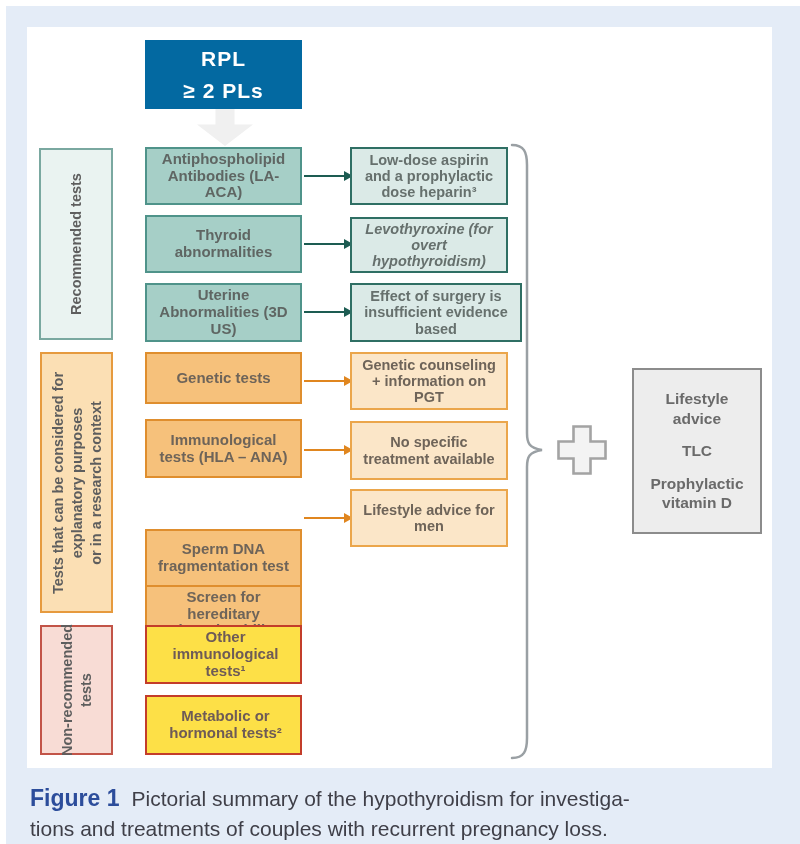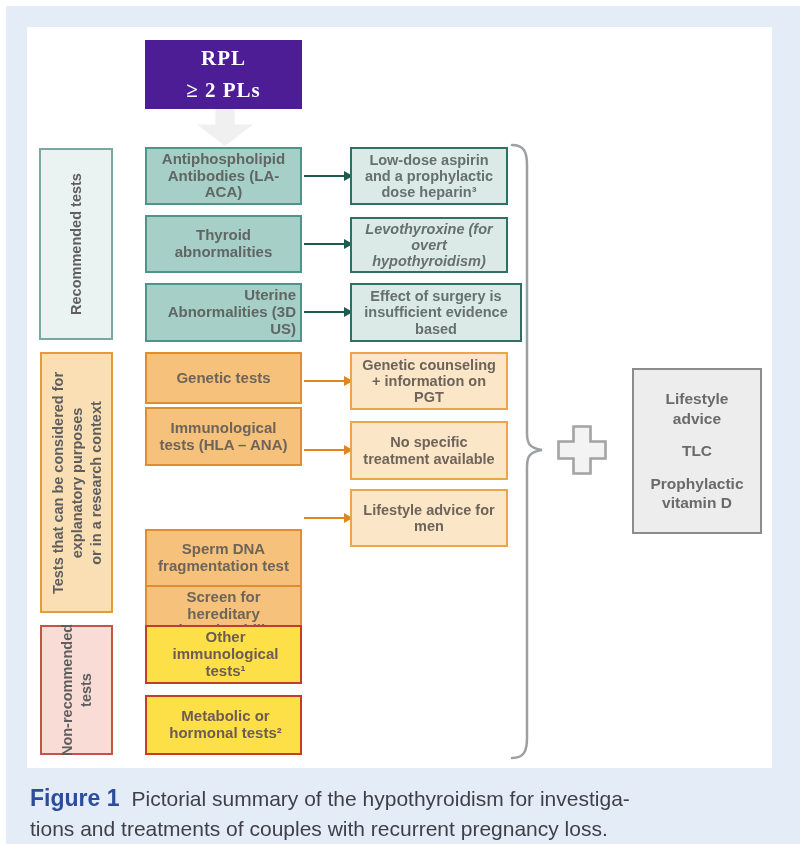--- a/index.html
+++ b/index.html
@@ -9,22 +9,22 @@
     -webkit-font-smoothing:antialiased;
   }
   .frame{position:absolute;left:6px;top:6px;width:794px;height:838px;background:#e4ecf7;}
   .panel{position:absolute;left:27px;top:27px;width:745px;height:741px;background:#ffffff;}
   .abs{position:absolute;box-sizing:border-box;}
   .box{
     display:flex;align-items:center;justify-content:center;text-align:center;
     font-weight:bold;padding:3px 4px;line-height:1.12;
   }
   .rpl{
-    background:#4c1d95;color:#ffffff;font-size:21px;letter-spacing:1px;
-    display:flex;flex-direction:column;align-items:center;justify-content:center;line-height:1.5;font-family:Liberation Serif, serif;
+    background:#0369a1;color:#ffffff;font-size:21px;letter-spacing:1px;
+    display:flex;flex-direction:column;align-items:center;justify-content:center;line-height:1.5;
   }
   .down-arrow{
     background:#f0f0f0;
     clip-path:polygon(33% 0, 67% 0, 67% 42%, 100% 42%, 50% 100%, 0 42%, 33% 42%);
   }
   .teal-test{background:#a6cfc7;border:2px solid #4f938a;color:#5f6663;font-size:15px;}
   .teal-treat{background:#dbeae7;border:2px solid #2f6f64;color:#66706d;font-size:14.5px;}
   .orange-test{background:#f6c17b;border:2px solid #df8e2e;color:#6e6459;font-size:15px;}
   .orange-treat{background:#fbe6c8;border:2px solid #eba64b;color:#6e6459;font-size:14.5px;}
   .red-test{background:#fde047;border:2px solid #c33d2a;color:#6e5b57;font-size:15px;padding-left:8px;}
@@ -84,27 +84,27 @@
     <div>tests</div>
   </div>
 </div>
 
 <div class="abs box teal-test" style="left:145px;top:147px;width:157px;height:58px;">
     <span>Antiphospholipid Antibodies (LA-ACA)</span>
   </div>
 <div class="abs box teal-test" style="left:145px;top:215px;width:157px;height:58px;">
     <span>Thyroid abnormalities</span>
   </div>
-<div class="abs box teal-test" style="left:145px;top:283px;width:157px;height:59px;text-align:right;">
+<div class="abs box teal-test" style="left:145px;top:283px;width:157px;height:59px;">
     <span>Uterine Abnormalities (3D US)</span>
   </div>
 <div class="abs box orange-test" style="left:145px;top:352px;width:157px;height:52px;">
     <span>Genetic tests</span>
   </div>
-<div class="abs box orange-test" style="left:145px;top:407px;width:157px;height:59px;align-items:center;">
+<div class="abs box orange-test" style="left:145px;top:419px;width:157px;height:59px;align-items:center;">
     <span>Immunological tests (HLA – ANA)</span>
   </div>
 <div class="abs box orange-test" style="left:145px;top:489px;width:157px;height:58px;margin-top:40px;">
     <span>Sperm DNA fragmentation test</span>
   </div>
 <div class="abs box orange-test" style="left:145px;top:557px;width:157px;height:58px;margin-top:28px;">
     <span>Screen for hereditary thrombophilia</span>
   </div>
 <div class="abs box red-test" style="left:145px;top:625px;width:157px;height:59px;">
     <span>Other immunological tests¹</span>

